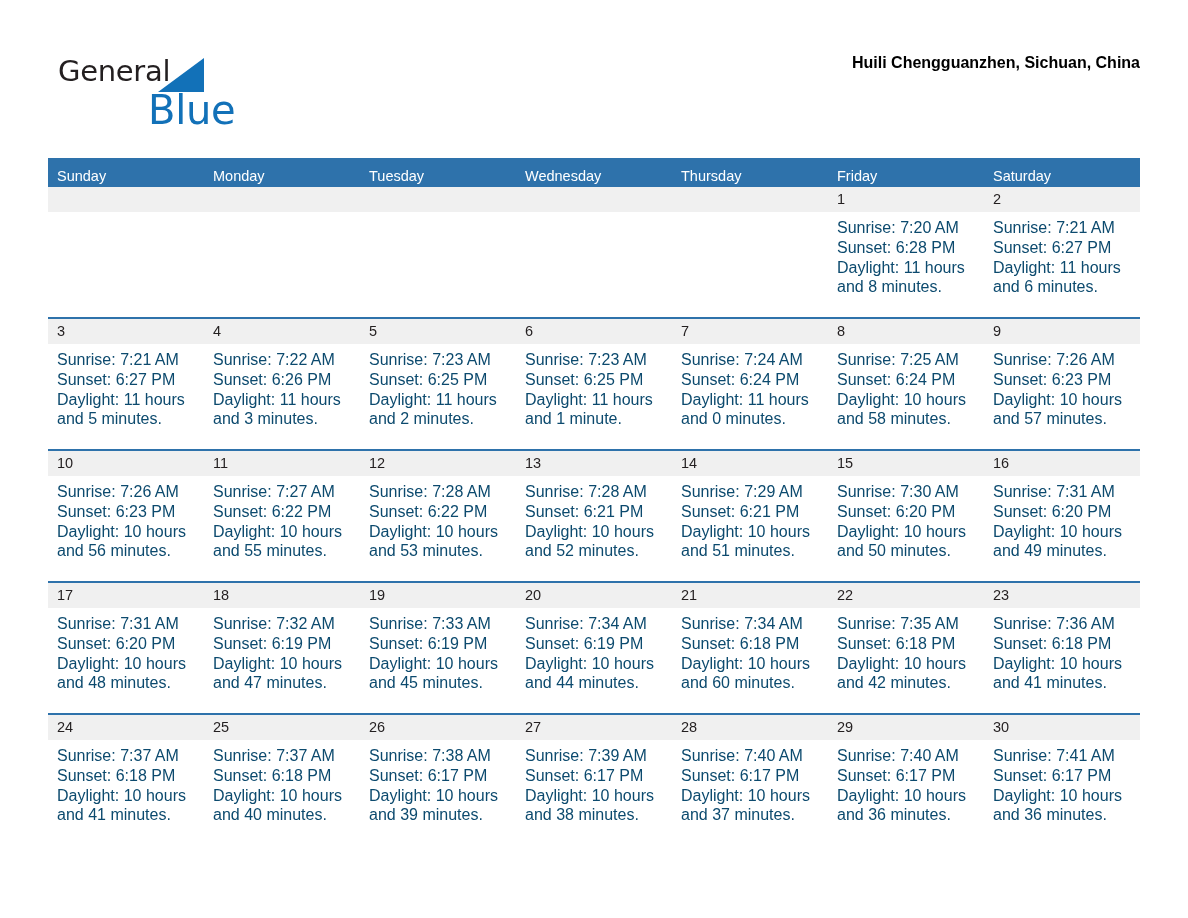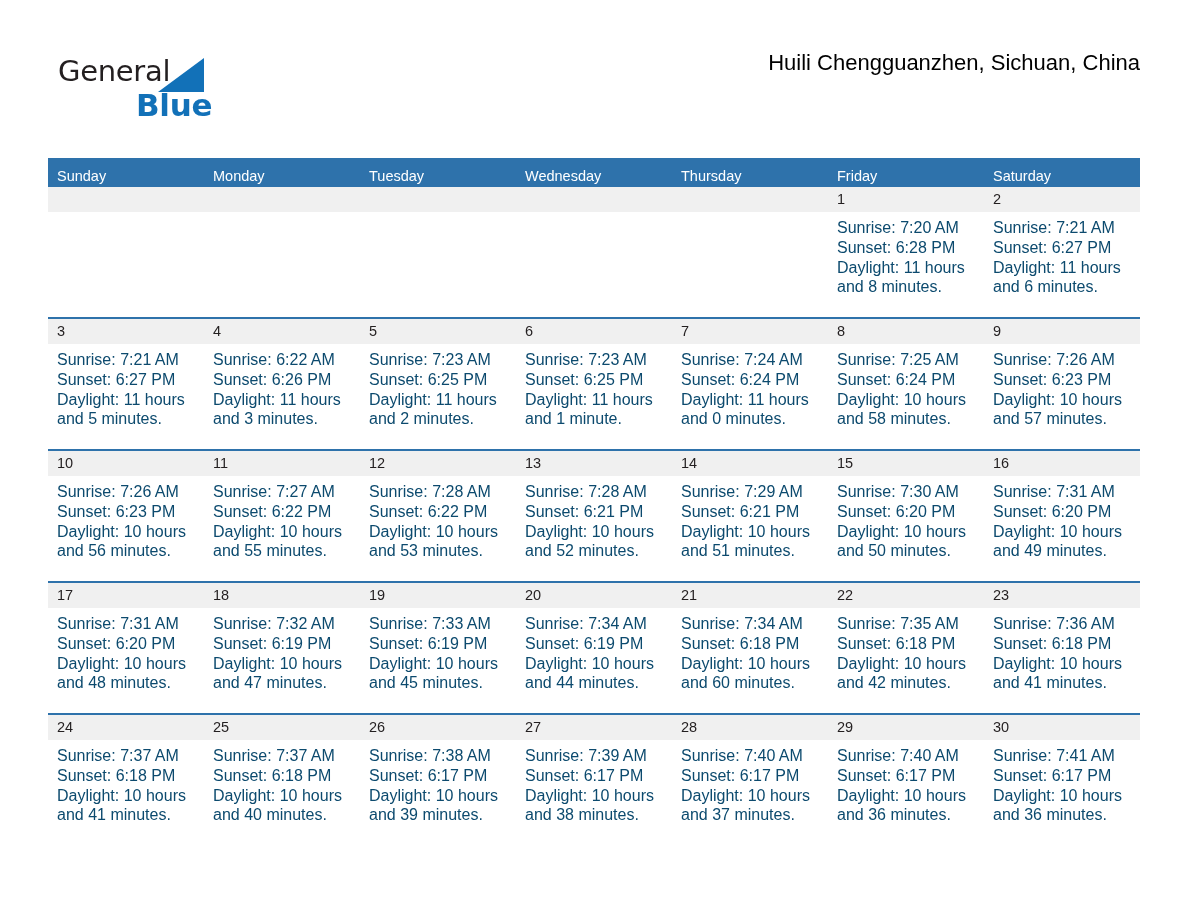--- a/index.html
+++ b/index.html
@@ -42,46 +42,46 @@
     top: 0;
     font-size: 29px;
     letter-spacing: -0.3px;
     color: #231f20;
     font-family: "DejaVu Sans", sans-serif;
     font-weight: 400;
   }
   .logo-tri-svg { position: absolute; left: 100px; top: 4px; }
   .logo-word-blue {
     position: absolute;
-    left: 78px;
+    left: 90px;
     top: 33px;
-    font-size: 31px;
+    font-size: 40px;
     letter-spacing: -0.3px;
     color: #1271b8;
     font-family: "DejaVu Sans", sans-serif;
-    font-weight: 700;
+    font-weight: 400;
   }
 
   .title-block {
     position: absolute;
     right: 0;
     top: 0;
     text-align: right;
     width: 700px;
   }
   .month-title {
     font-size: 40px;
     font-weight: 400;
     color: #000000;
     line-height: 52px;
     letter-spacing: 0px;
   }
   .location-title {
-    font-size: 22px;
-    font-weight: 400;
+    font-size: 16px;
+    font-weight: 700;
     color: #000000;
     line-height: 34px;
     margin-top: 4px;
   }
 
   
   .calendar {
     position: absolute;
     left: 48px;
     top: 158px;
@@ -239,21 +239,21 @@
             <div class="details">
               <div class="line">Sunrise: 7:21 AM</div>
               <div class="line">Sunset: 6:27 PM</div>
               <div class="line">Daylight: 11 hours</div>
               <div class="line">and 5 minutes.</div>
             </div>
           </td>
           <td>
             <div class="daynum">4</div>
             <div class="details">
-              <div class="line">Sunrise: 6:22 AM</div>
+              <div class="line">Sunrise: 7:22 AM</div>
               <div class="line">Sunset: 6:26 PM</div>
               <div class="line">Daylight: 11 hours</div>
               <div class="line">and 3 minutes.</div>
             </div>
           </td>
           <td>
             <div class="daynum">5</div>
             <div class="details">
               <div class="line">Sunrise: 7:23 AM</div>
               <div class="line">Sunset: 6:25 PM</div>

